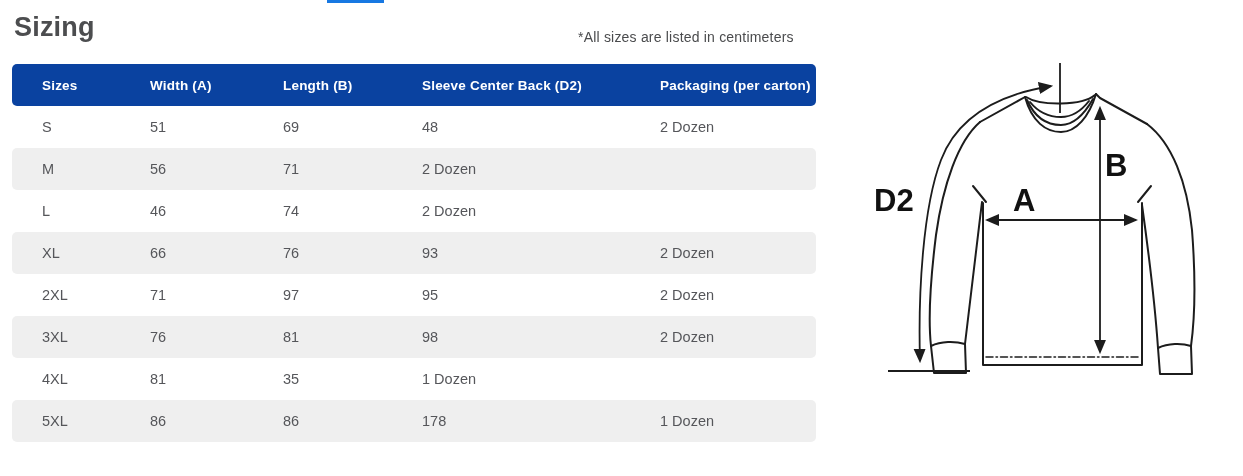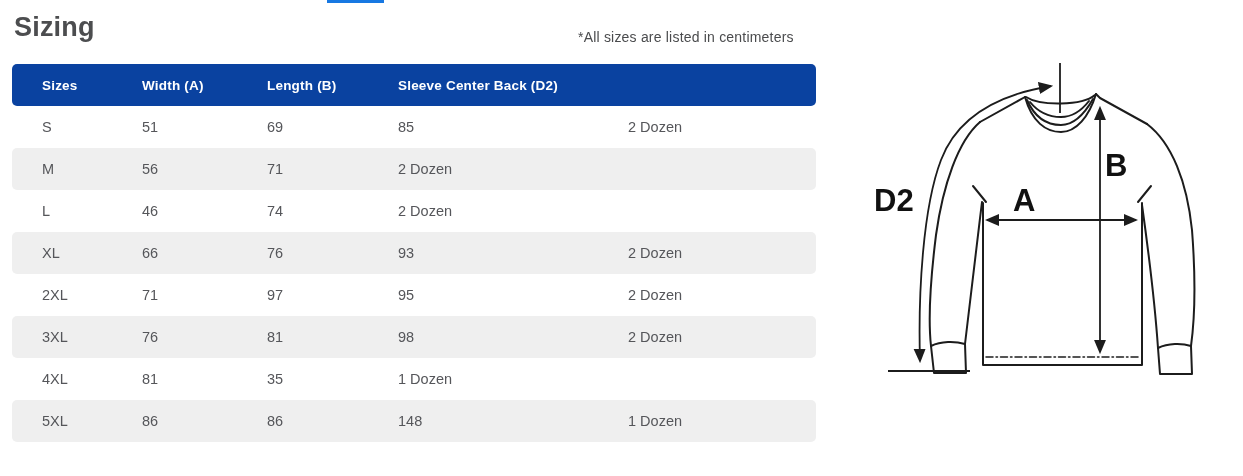--- a/index.html
+++ b/index.html
@@ -22,20 +22,21 @@
   }
   .size-table {
     position:absolute; left:12px; top:64px; width:804px;
   }
   .trow {
     display:grid;
     grid-template-columns:100px 125px 131px 230px 1fr;
     align-items:center;
     height:42px;
     padding-left:30px;
+    gap:8px;
   }
   .trow.head {
     background:#0a42a0; border-radius:5px;
     color:#ffffff; font-size:13.5px; font-weight:600; letter-spacing:.2px;
   }
   .trow.body { font-size:14.5px; color:#55565a; }
   .trow.stripe { background:#efefef; border-radius:5px; }
   .cell { overflow:hidden; white-space:nowrap; }
   .diagram {
     position:absolute; left:855px; top:55px; width:388px; height:330px;
@@ -54,27 +55,28 @@
 <h1 class="page-title">Sizing</h1>
 
 <div class="units-note">*All sizes are listed in centimeters</div>
 
 <div class="size-table">
   <div class="trow head">
     <div class="cell">Sizes</div>
     <div class="cell">Width (A)</div>
     <div class="cell">Length (B)</div>
     <div class="cell">Sleeve Center Back (D2)</div>
+    <div class="cell">Packaging (per carton)</div>
   </div>
 
   <div class="trow body">
     <div class="cell">S</div>
     <div class="cell">51</div>
     <div class="cell">69</div>
-    <div class="cell">85</div>
+    <div class="cell">48</div>
     <div class="cell">2 Dozen</div>
   </div>
 
   <div class="trow body stripe">
     <div class="cell">M</div>
     <div class="cell">56</div>
     <div class="cell">71</div>
     <div class="cell">2 Dozen</div>
   </div>
 
@@ -113,21 +115,21 @@
     <div class="cell">4XL</div>
     <div class="cell">81</div>
     <div class="cell">35</div>
     <div class="cell">1 Dozen</div>
   </div>
 
   <div class="trow body stripe">
     <div class="cell">5XL</div>
     <div class="cell">86</div>
     <div class="cell">86</div>
-    <div class="cell">148</div>
+    <div class="cell">178</div>
     <div class="cell">1 Dozen</div>
   </div>
 </div>
 
 <div class="diagram">
   <svg viewBox="0 0 388 330" xmlns="http://www.w3.org/2000/svg">
     <defs>
       <marker id="arr" viewBox="0 0 10 10" refX="8.5" refY="5" markerWidth="8" markerHeight="8" orient="auto-start-reverse">
         <path d="M0,0.8 L10,5 L0,9.2 Z" fill="#1c1c1c"></path>
       </marker>

